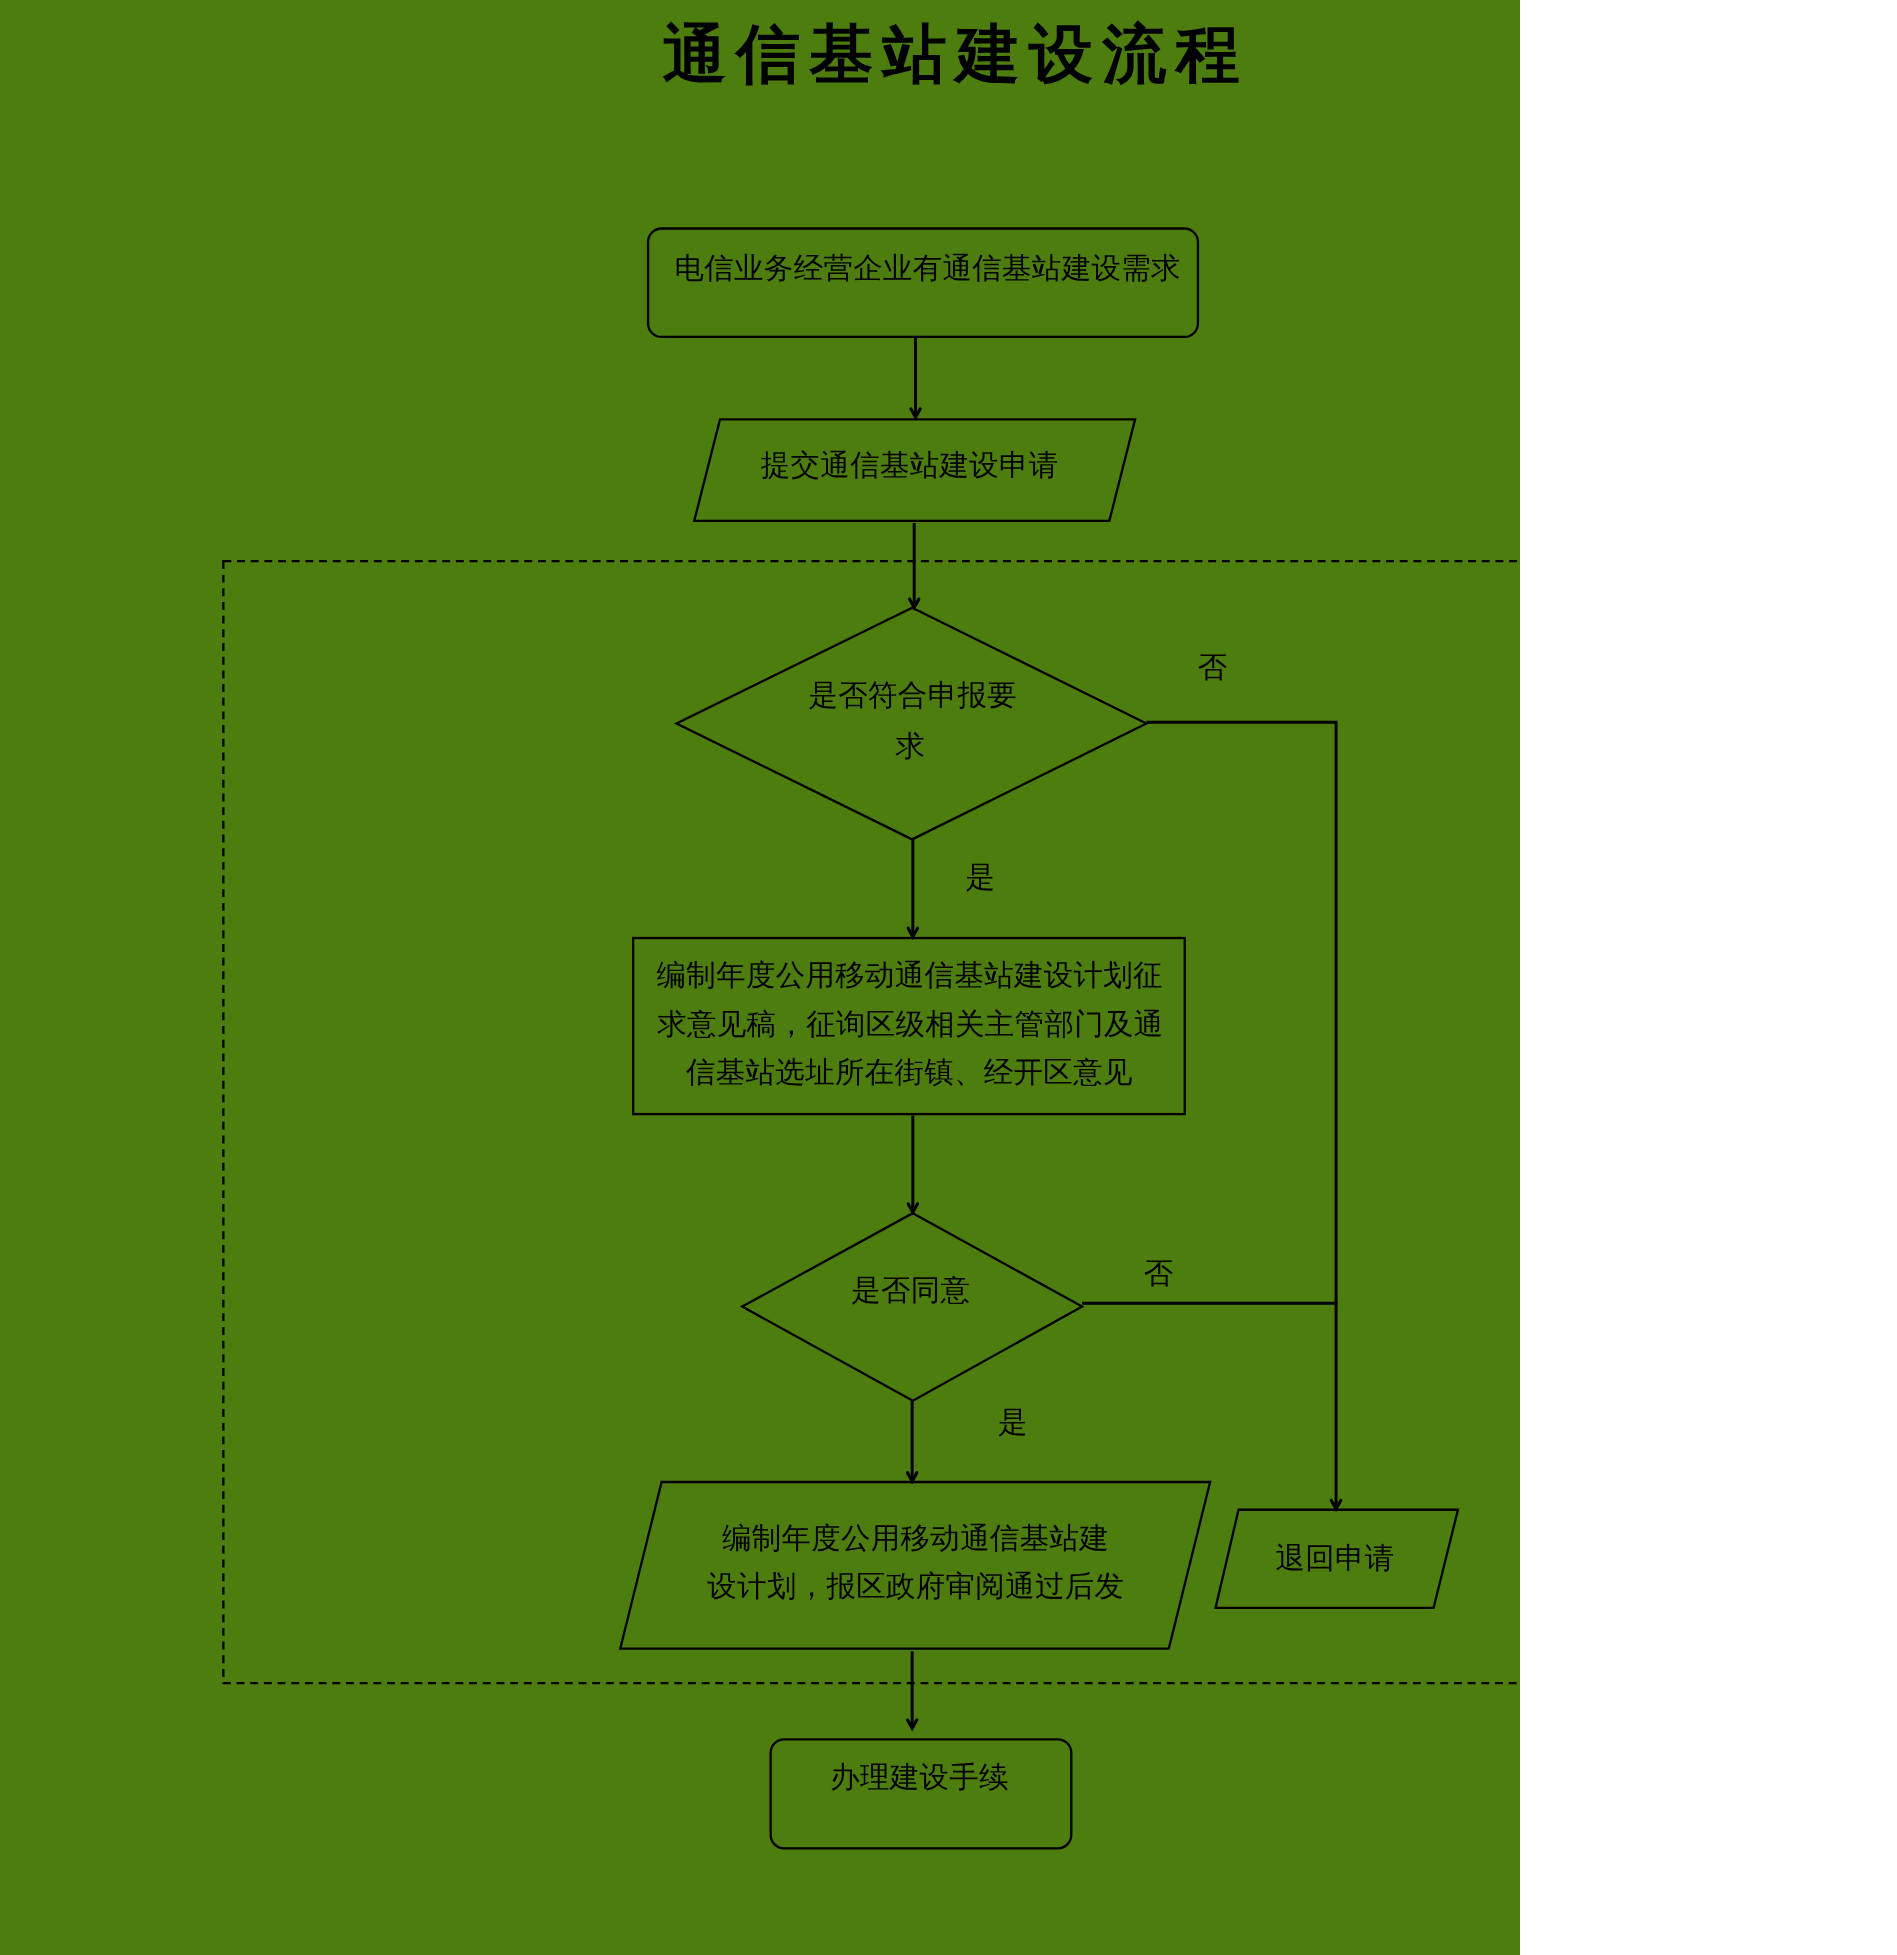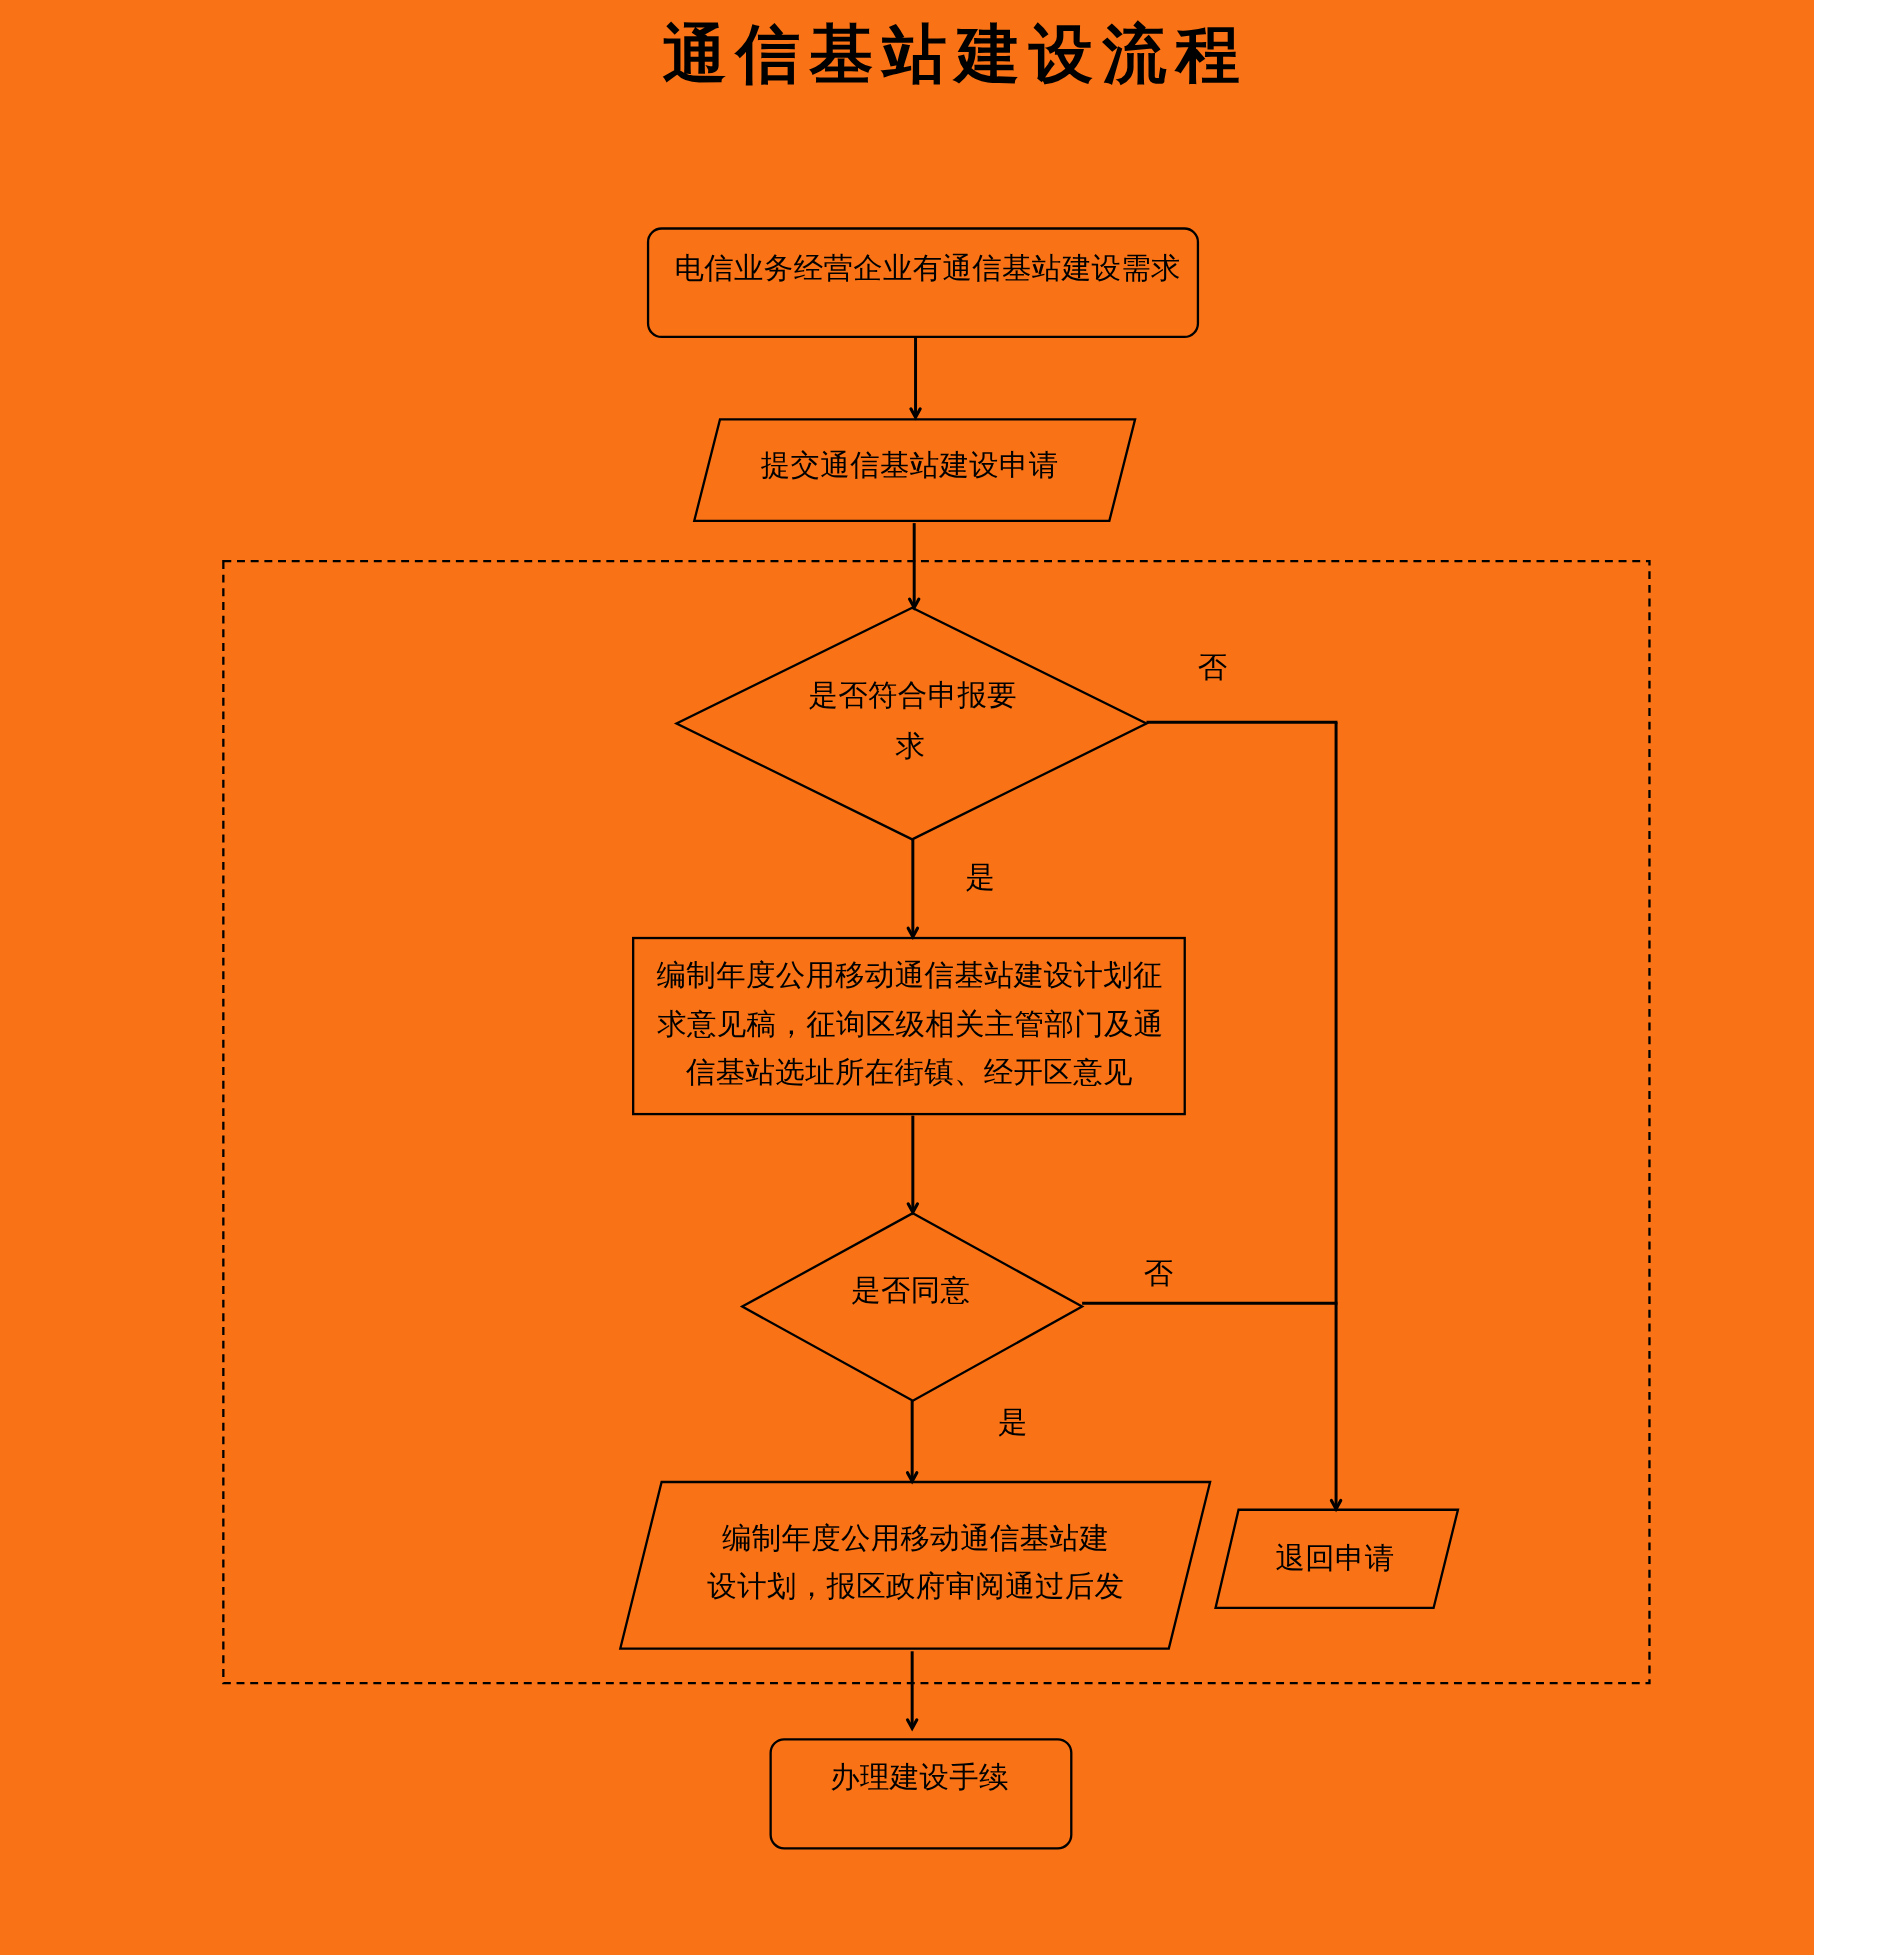--- a/index.html
+++ b/index.html
@@ -1,19 +1,19 @@
 <!DOCTYPE html>
 <html style="font-size:10.8px"><head>
 <meta charset="utf-8">
 <title>flowchart</title>
 <style>
   html,body{margin:0;padding:0;background:#ffffff;}
   body{width:1898px;height:1955px;overflow:hidden;
        font-family:"Liberation Serif","DejaVu Serif",serif;}
-  #diagram-root{position:relative;width:1814px;height:1955px;background:#f97316;overflow:hidden;}
+  #diagram-root{position:relative;width:1520px;height:1955px;background:#4d7c0f;overflow:hidden;}
   #flow-svg{position:absolute;left:0;top:0;width:1898px;height:1955px;display:block;}
   .ink{fill:none;stroke:#000000;stroke-width:3.4;stroke-linejoin:miter;stroke-miterlimit:10;}
   .connector{fill:none;stroke:#000000;stroke-width:4.4;stroke-linecap:butt;}
   .arrowhead{fill:none;stroke:#000000;stroke-width:4.6;stroke-linecap:round;stroke-linejoin:miter;stroke-miterlimit:10;}
   .group-frame{fill:none;stroke:#000000;stroke-width:3.4;stroke-dasharray:11.7 8.5;}
   .node-text,.edge-label{fill:#000000;
        font-family:"Liberation Serif","DejaVu Serif",serif;
        font-size:43.45px;letter-spacing:0.55px;text-anchor:middle;}
   .flow-title{position:absolute;left:6.8px;top:13.5px;width:1898px;text-align:center;
               font-family:"Liberation Serif","DejaVu Serif",serif;font-weight:700;

